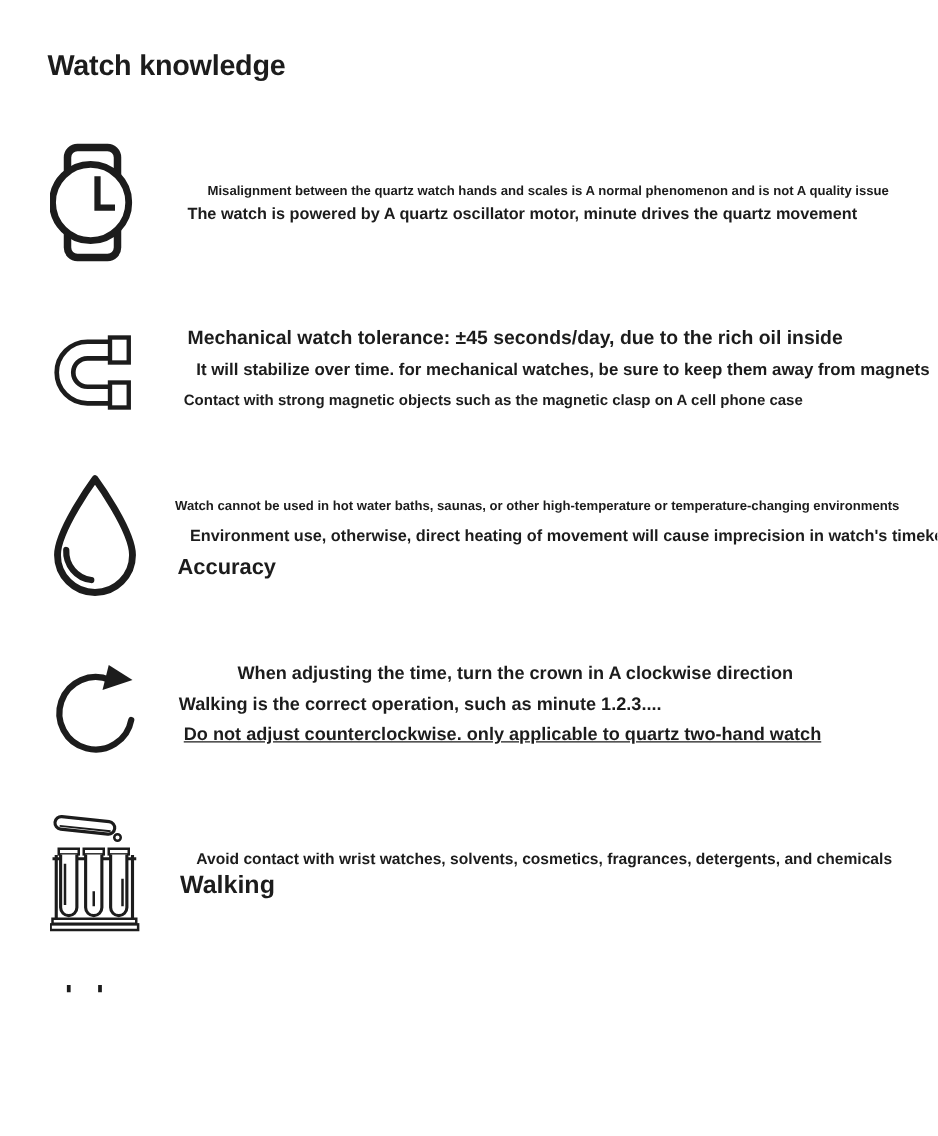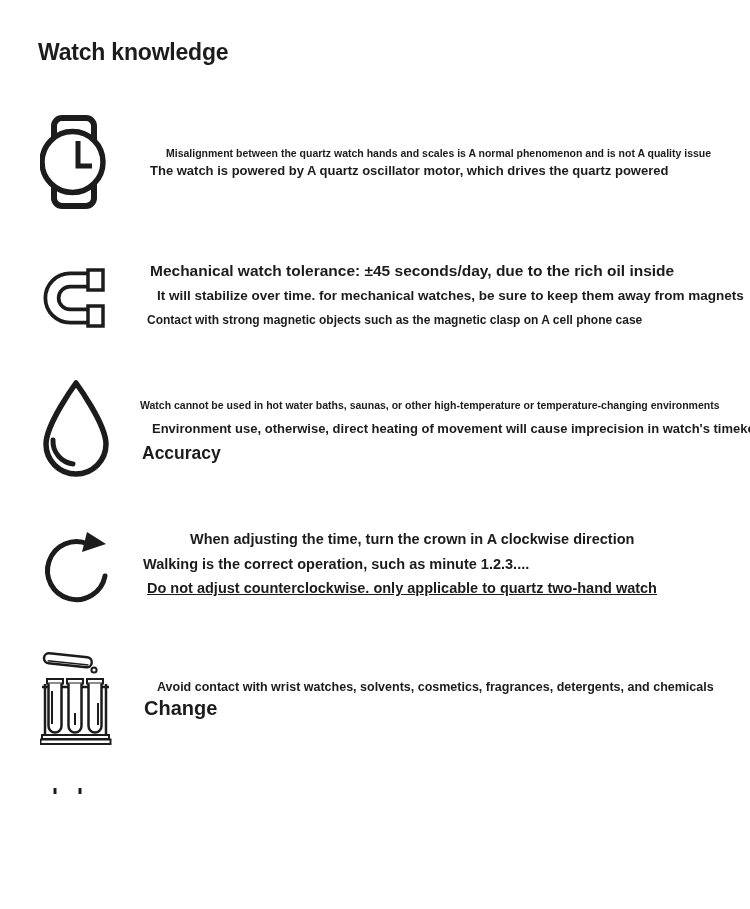--- a/index.html
+++ b/index.html
@@ -57,21 +57,21 @@
   <h1 class="title">Watch knowledge</h1>
 
   <div class="ic ic-watch">
     <svg width="66" height="100" viewBox="0 0 66 100">
       <rect x="14" y="6" width="40" height="88" rx="8" fill="none" stroke="#1c1c1c" stroke-width="6"></rect>
       <circle cx="32.5" cy="50" r="30.5" fill="#ffffff" stroke="#1c1c1c" stroke-width="5.5"></circle>
       <path d="M38 29 V54 H52" fill="none" stroke="#1c1c1c" stroke-width="5"></path>
     </svg>
   </div>
   <div class="ln s1l1">Misalignment between the quartz watch hands and scales is A normal phenomenon and is not A quality issue</div>
-  <div class="ln s1l2">The watch is powered by A quartz oscillator motor, which drives the quartz powered</div>
+  <div class="ln s1l2">The watch is powered by A quartz oscillator motor, minute drives the quartz movement</div>
 
   <div class="ic ic-magnet">
     <svg width="64" height="64" viewBox="0 0 64 64">
       <path d="M56 13 H28 A18 18 0 0 0 28 49 H56" fill="none" stroke="#1c1c1c" stroke-width="17"></path>
       <path d="M56 13 H28 A18 18 0 0 0 28 49 H56" fill="none" stroke="#ffffff" stroke-width="9.5"></path>
       <rect x="46" y="3" width="15" height="20" fill="#ffffff" stroke="#1c1c1c" stroke-width="3.5"></rect>
       <rect x="46" y="39" width="15" height="20" fill="#ffffff" stroke="#1c1c1c" stroke-width="3.5"></rect>
     </svg>
   </div>
   <div class="ln s2l1">Mechanical watch tolerance: ±45 seconds/day, due to the rich oil inside</div>
@@ -121,21 +121,21 @@
 
       <rect x="47" y="33" width="16" height="4.5" fill="#ffffff" stroke="#1c1c1c" stroke-width="2"></rect>
       <path d="M48.5 37.5 V80 A6.5 6.5 0 0 0 61.5 80 V37.5" fill="#ffffff" stroke="#1c1c1c" stroke-width="2.5"></path>
       <line x1="58" y1="57" x2="58" y2="79" stroke="#1c1c1c" stroke-width="2"></line>
 
       <rect x="2" y="89" width="67" height="4" fill="#ffffff" stroke="#1c1c1c" stroke-width="2"></rect>
       <rect x="0.5" y="93.5" width="70" height="4.5" fill="#ffffff" stroke="#1c1c1c" stroke-width="2"></rect>
     </svg>
   </div>
   <div class="ln s5l1">Avoid contact with wrist watches, solvents, cosmetics, fragrances, detergents, and chemicals</div>
-  <div class="ln s5l2">Change</div>
+  <div class="ln s5l2">Walking</div>
 
   <div class="ic ic-cal">
     <svg width="60" height="102" viewBox="0 0 60 102">
       <line x1="13" y1="3" x2="13" y2="18" stroke="#1c1c1c" stroke-width="3"></line>
       <line x1="38" y1="3" x2="38" y2="18" stroke="#1c1c1c" stroke-width="3"></line>
       <rect x="2" y="13" width="55" height="86" fill="none" stroke="#1c1c1c" stroke-width="3.5"></rect>
       <line x1="2" y1="30" x2="57" y2="30" stroke="#1c1c1c" stroke-width="2.5"></line>
     </svg>
   </div>
   <div class="cal-day">23</div>

